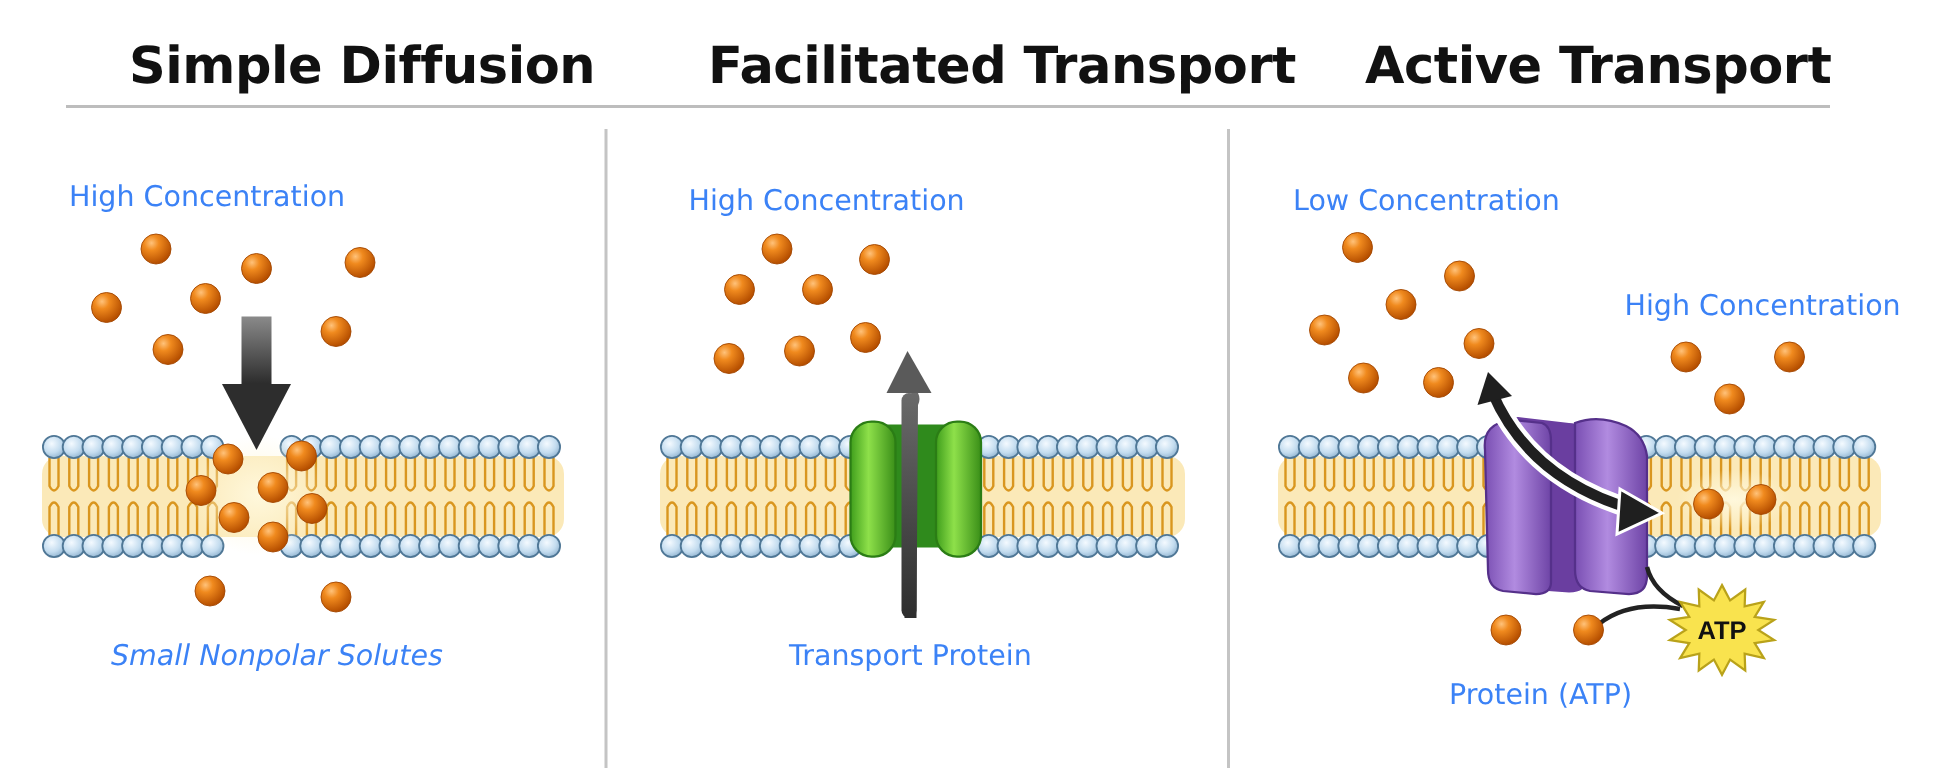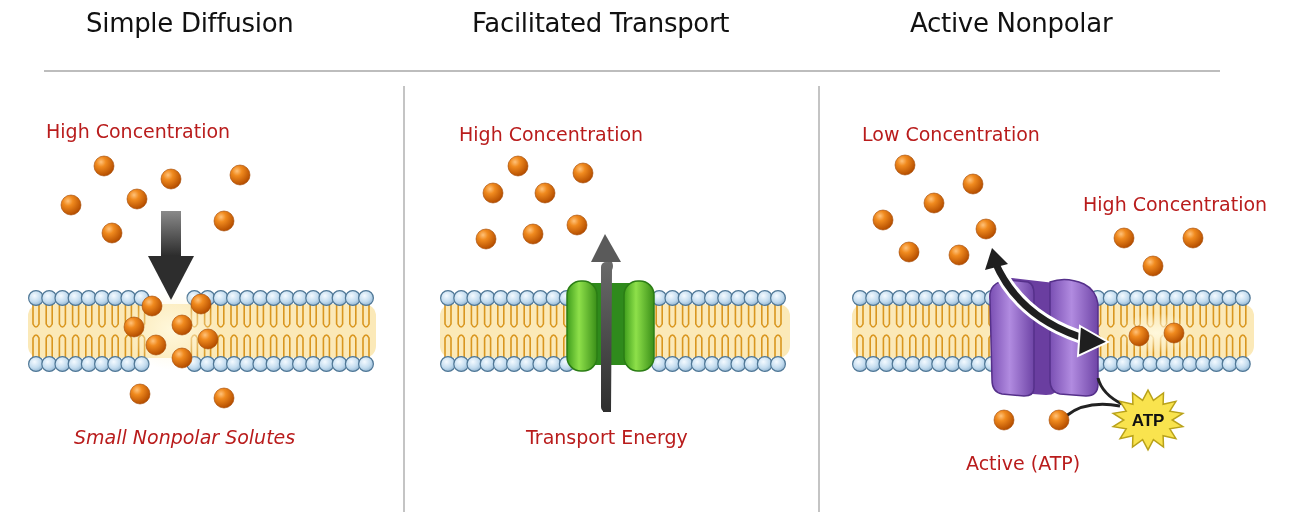--- a/index.html
+++ b/index.html
@@ -1,29 +1,29 @@
 <!DOCTYPE html>
 <html><head>
 <meta charset="utf-8">
 <style>
   html,body{margin:0;padding:0;background:#ffffff;}
   body{width:1290px;height:512px;position:relative;overflow:hidden;font-family:"DejaVu Sans","Liberation Sans",sans-serif;color:#111;}
-  .title{position:absolute;top:8px;font-size:26px;font-weight:normal;letter-spacing:-0.3px;white-space:nowrap;}
-  .label{position:absolute;font-size:19px;white-space:nowrap;color:#b91c1c;}
+  .title{position:absolute;top:24px;font-size:34px;font-weight:bold;letter-spacing:-0.3px;white-space:nowrap;}
+  .label{position:absolute;font-size:19px;white-space:nowrap;color:#3b82f6;}
   .italic{font-style:italic;}
   .rule{position:absolute;left:44px;top:70px;width:1176px;height:2px;background:#bdbdbd;}
   .divider{position:absolute;top:86px;width:2px;height:426px;background:#c4c4c4;}
   svg.stage{position:absolute;left:0;top:0;}
 </style>
 </head>
 <body>
 
 <div class="title" style="left:86px;">Simple Diffusion</div>
 <div class="title" style="left:472px;">Facilitated Transport</div>
-<div class="title" style="left:910px;">Active Nonpolar</div>
+<div class="title" style="left:910px;">Active Transport</div>
 
 <div class="rule"></div>
 <div class="divider" style="left:403px;"></div>
 <div class="divider" style="left:818px;"></div>
 
 <svg class="stage" width="1290" height="512" viewBox="0 0 1290 512">
   <defs>
     <radialGradient id="ballGrad" cx="35%" cy="30%" r="70%">
       <stop offset="0%" stop-color="#ffc27a"></stop>
       <stop offset="35%" stop-color="#f08a1e"></stop>
@@ -410,17 +410,17 @@
       <circle cx="1174" cy="333" r="10" fill="url(#ballGrad)" stroke="#a34600" stroke-width="0.6"></circle>
       <circle cx="1004" cy="420" r="10" fill="url(#ballGrad)" stroke="#a34600" stroke-width="0.6"></circle>
       <circle cx="1059" cy="420" r="10" fill="url(#ballGrad)" stroke="#a34600" stroke-width="0.6"></circle>
     </g>
 </svg>
 
 <div class="label" style="left:46px;top:120px;">High Concentration</div>
 <div class="label italic" style="left:74px;top:426px;">Small Nonpolar Solutes</div>
 
 <div class="label" style="left:459px;top:123px;">High Concentration</div>
-<div class="label" style="left:526px;top:426px;">Transport Energy</div>
+<div class="label" style="left:526px;top:426px;">Transport Protein</div>
 
 <div class="label" style="left:862px;top:123px;">Low Concentration</div>
 <div class="label" style="left:1083px;top:193px;">High Concentration</div>
-<div class="label" style="left:966px;top:452px;">Active (ATP)</div>
+<div class="label" style="left:966px;top:452px;">Protein (ATP)</div>
 
 </body></html>

